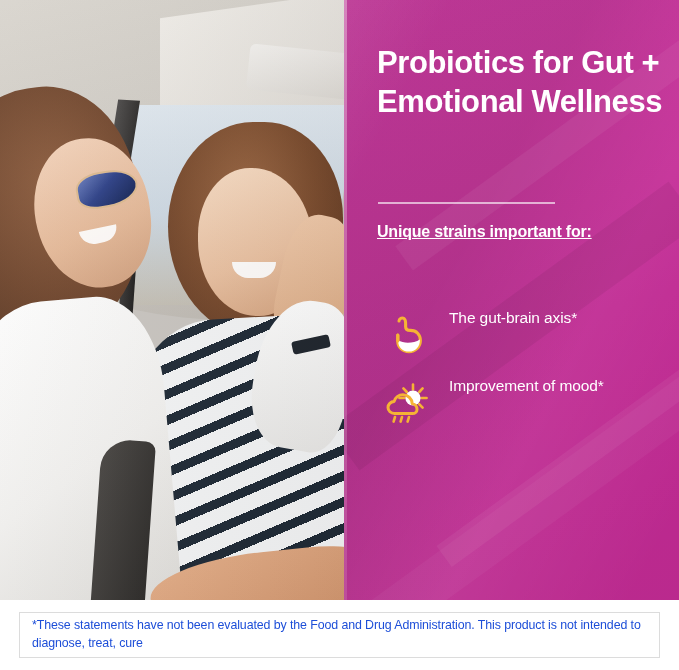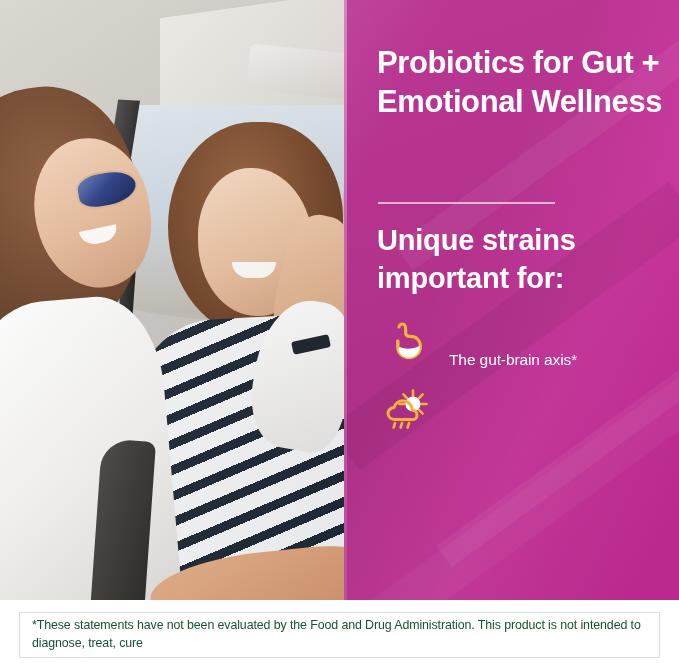--- a/index.html
+++ b/index.html
@@ -233,34 +233,35 @@
     position: absolute;
     left: 1px; top: 202px;
     width: 177px; height: 2px;
     background: rgba(255,255,255,.62);
   }
   .subhead {
     position: absolute;
     left: 0; top: 222px;
     width: 280px;
     color: #ffffff;
-    font-size: 29px;
+    font-size: 16px;
     line-height: 1.3;
     font-weight: bold;
     letter-spacing: -0.2px;
+    text-decoration: underline;
   }
 
   .bullets {
     position: absolute;
     left: 0; top: 308px;
     width: 292px;
   }
   .bullet {
     display: flex;
-    align-items: flex-end;
+    align-items: flex-start;
     min-height: 62px;
     margin-bottom: 6px;
   }
   .bullet-icon {
     width: 60px;
     min-width: 60px;
     height: 56px;
     display: flex;
     align-items: center;
     justify-content: center;
@@ -280,21 +281,21 @@
     left: 19px; top: 612px;
     width: 641px;
     height: 46px;
     box-sizing: border-box;
     border: 1px solid #dcdcdc;
     background: #ffffff;
     display: flex;
     align-items: center;
   }
   .footer-text {
-    color: #14532d;
+    color: #1d4ed8;
     font-size: 12.4px;
     line-height: 1.45;
     padding: 0 12px;
     letter-spacing: -0.1px;
   }
 </style>
 </head>
 <body>
 
 <div class="canvas">
@@ -379,20 +380,21 @@
                          C23.9 12.8 28 16.7 28.2 21.6
                          C31 22.2 33 24.6 33 27.4
                          C33 29.7 31 31.5 28.5 31.5 Z" fill="none" stroke="#f5b335" stroke-width="3" stroke-linejoin="round"></path>
                 <g stroke="#f5b335" stroke-width="2.6" stroke-linecap="round">
                   <line x1="11" y1="35" x2="9.6" y2="39.6"></line>
                   <line x1="18" y1="35" x2="16.6" y2="39.6"></line>
                   <line x1="25" y1="35" x2="23.6" y2="39.6"></line>
                 </g>
               </svg>
             </span>
+            <span class="bullet-label">Improvement of mood*</span>
           </div>
 
 
 
         </div>
       </div>
     </div>
   </div>
 
   <div class="footer">

